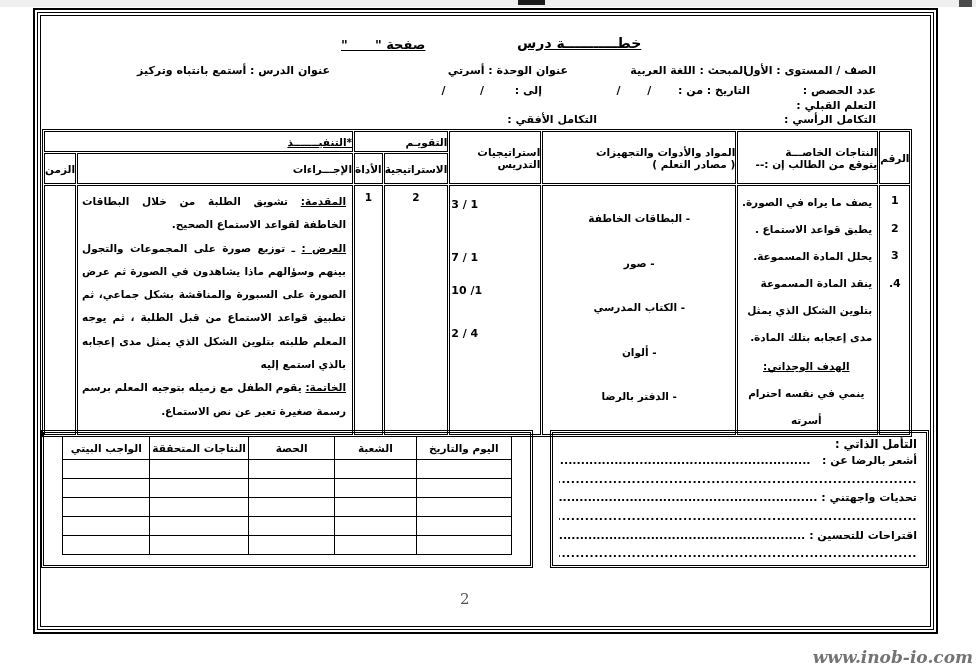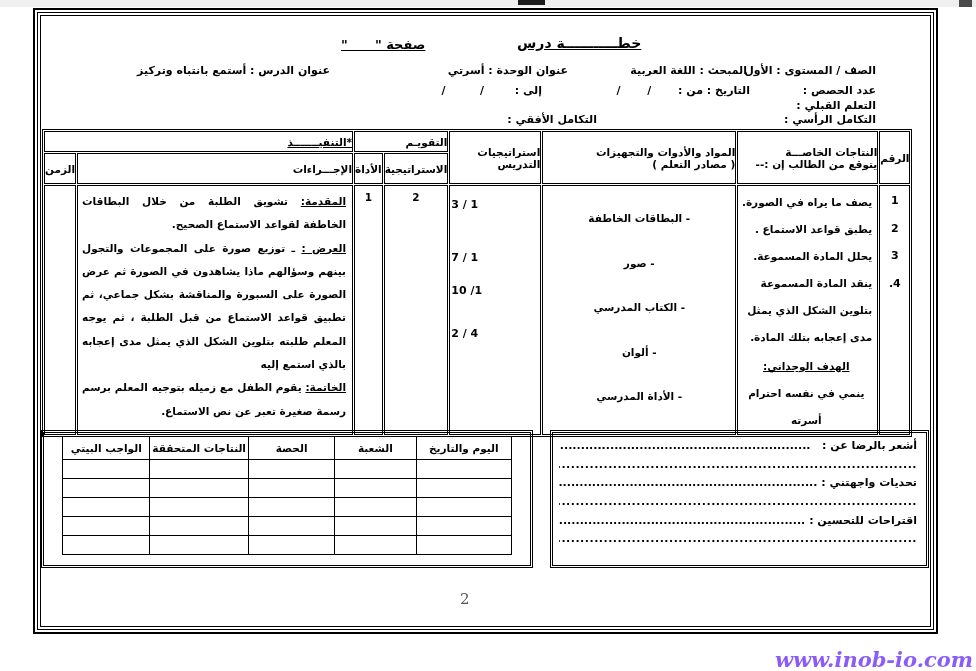--- a/index.html
+++ b/index.html
@@ -51,22 +51,22 @@
           border:3px double #000;box-sizing:border-box;direction:rtl;
           padding:4px 9px 0 6px;overflow:hidden;}
   .rf-title{font-size:11.5px;font-weight:bold;line-height:15px;}
   .dotline{white-space:nowrap;overflow:hidden;direction:rtl;font-size:11px;
            font-weight:bold;line-height:18.7px;height:18.7px;}
   .dotline .lbl{white-space:pre;}
   .dots{letter-spacing:0.5px;}
 
   .page-num{position:absolute;left:419px;top:574px;font-size:15px;color:#555;
             font-family:"DejaVu Serif",serif;}
-  .watermark{position:absolute;right:3px;top:647px;font-size:21px;font-weight:bold;
-             font-style:italic;color:#8b5cf6;font-family:"DejaVu Serif",serif;}
+  .watermark{position:absolute;right:3px;top:647px;font-size:17px;font-weight:bold;
+             font-style:italic;color:#737373;font-family:"DejaVu Serif",serif;}
 </style>
 </head>
 <body>
 
 <div class="screen">
   <div class="topbar"></div>
   <div class="frag-a"></div>
   <div class="frag-b"></div>
 
   <div class="f-outer">
@@ -138,21 +138,21 @@
             <div>يحلل المادة المسموعة.</div>
             <div>ينقد المادة المسموعة بتلوين الشكل الذي يمثل مدى إعجابه بتلك المادة.</div>
             <div class="goal u" style="margin-top:2px">الهدف الوجداني:</div>
             <div class="goal">ينمي في نفسه احترام أسرته</div>
           </td>
           <td class="matcell">
             <div>- البطاقات الخاطفة</div>
             <div>- صور</div>
             <div>- الكتاب المدرسي</div>
             <div>- ألوان</div>
-            <div>- الأداة المدرسي</div>
+            <div>- الدفتر بالرضا</div>
           </td>
           <td class="stratcell">
             <div dir="ltr" style="margin-top:4px">3 / 1</div>
             <div dir="ltr" style="margin-top:26px">7 / 1</div>
             <div dir="ltr" style="margin-top:6px">10 /1</div>
             <div dir="ltr" style="margin-top:16px">2 / 4</div>
           </td>
           <td class="evalcell">2</td>
           <td class="evalcell">1</td>
           <td class="proccell">
@@ -215,20 +215,21 @@
                   <td></td>
                   <td></td>
                   <td></td>
                   <td></td>
                 </tr>
         </tbody>
             </table>
       </div>
 
       <div class="rf-box">
+        <div class="rf-title">التأمل الذاتي :</div>
         <div class="dotline"><span class="lbl">أشعر بالرضا عن :   </span><span class="dots">............................................................................................................................................</span></div>
         <div class="dotline"><span class="dots">............................................................................................................................................</span></div>
         <div class="dotline"><span class="lbl">تحديات واجهتني : </span><span class="dots">............................................................................................................................................</span></div>
         <div class="dotline"><span class="dots">............................................................................................................................................</span></div>
         <div class="dotline"><span class="lbl">اقتراحات للتحسين : </span><span class="dots">............................................................................................................................................</span></div>
         <div class="dotline"><span class="dots">............................................................................................................................................</span></div>
       </div>
 
       <div class="page-num">2</div>
 

